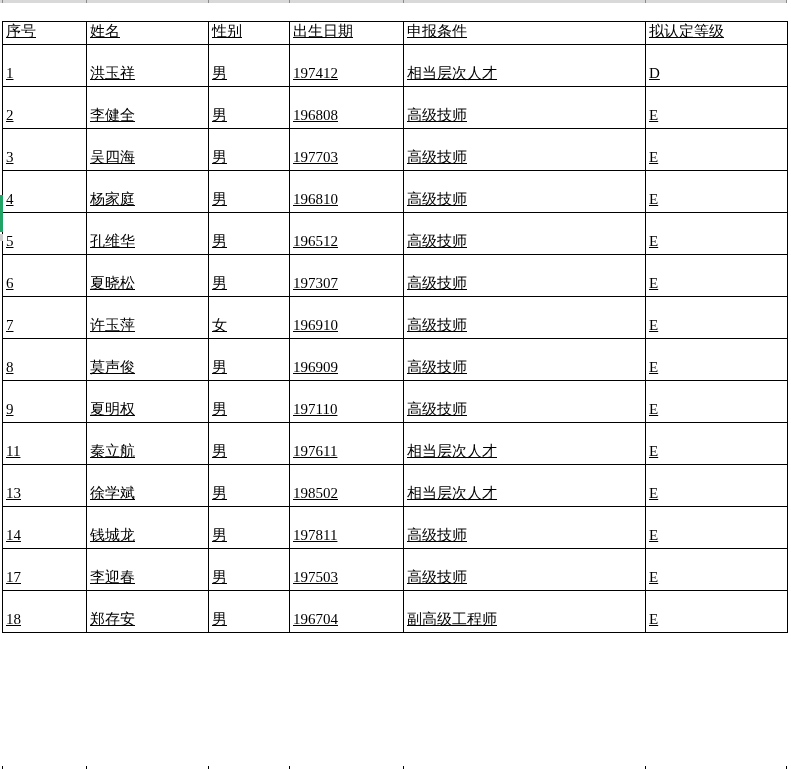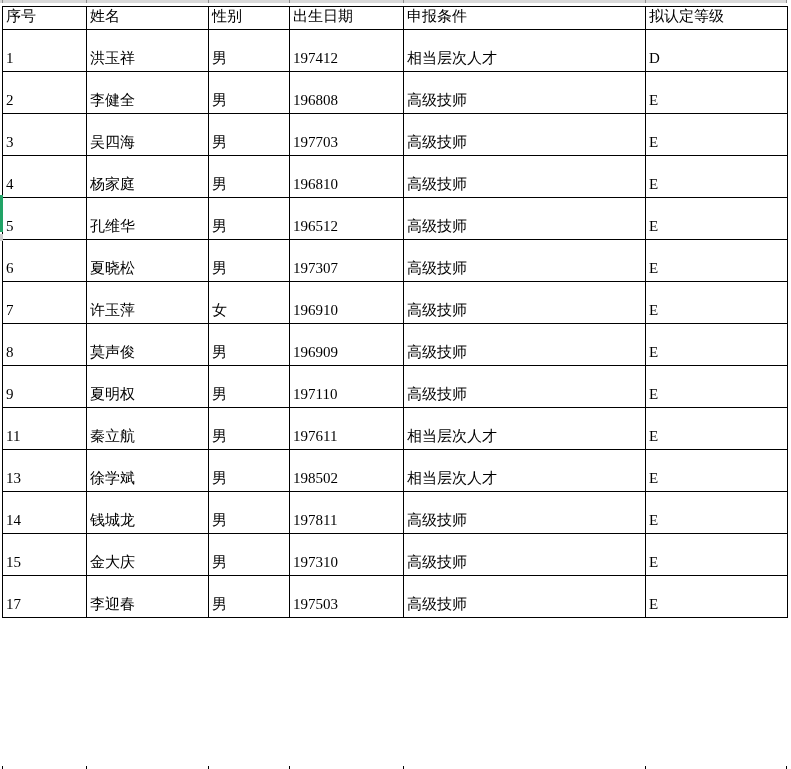--- a/index.html
+++ b/index.html
@@ -23,24 +23,25 @@
     background: #d9d9d9;
   }
   .top-tick {
     position: absolute;
     top: 0;
     width: 1px; height: 3px;
     background: #8c8c8c;
   }
   table.grid {
     position: absolute;
-    top: 6px; left: 2px;
+    top: 21px; left: 2px;
     width: 785px; height: 612px;
     border-collapse: collapse;
     table-layout: fixed;
+    text-decoration: underline;
   }
   table.grid th, table.grid td {
     border: 1px solid #000000;
     background: #ffffff;
     color: #000000;
     font-size: 15px;
     font-weight: normal;
     text-align: left;
     vertical-align: bottom;
     padding: 0 2px 3px 3px;
@@ -194,33 +195,33 @@
         </tr>
         <tr>
           <td>14</td>
           <td>钱城龙</td>
           <td>男</td>
           <td>197811</td>
           <td>高级技师</td>
           <td>E</td>
         </tr>
         <tr>
-          <td>15</td>
-          <td>金大庆</td>
-          <td>男</td>
-          <td>197310</td>
-          <td>高级技师</td>
-          <td>E</td>
-        </tr>
-        <tr>
           <td>17</td>
           <td>李迎春</td>
           <td>男</td>
           <td>197503</td>
           <td>高级技师</td>
+          <td>E</td>
+        </tr>
+        <tr>
+          <td>18</td>
+          <td>郑存安</td>
+          <td>男</td>
+          <td>196704</td>
+          <td>副高级工程师</td>
           <td>E</td>
         </tr>
       </tbody>
   </table>
 
   <div class="bottom-stub" style="left:2px"></div>
   <div class="bottom-stub" style="left:86px"></div>
   <div class="bottom-stub" style="left:208px"></div>
   <div class="bottom-stub" style="left:289px"></div>
   <div class="bottom-stub" style="left:403px"></div>

